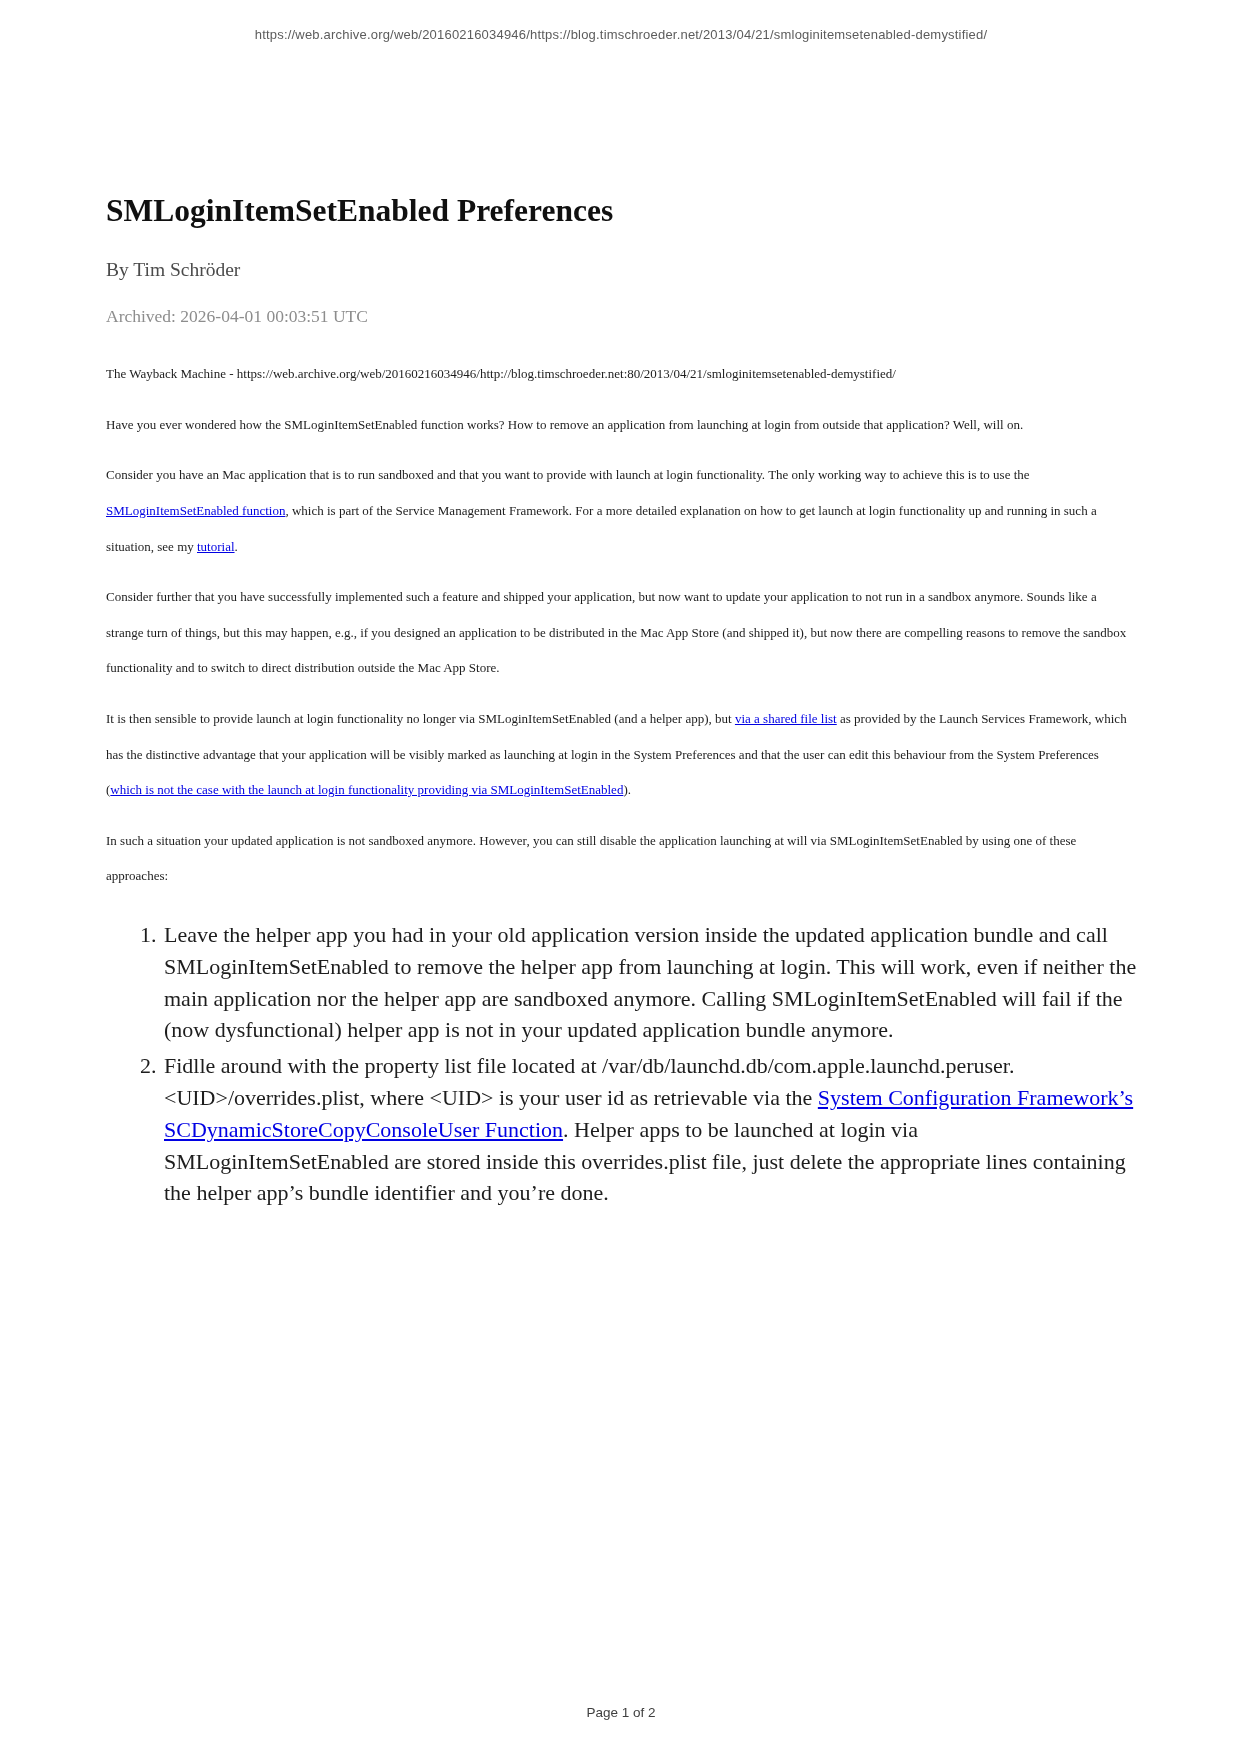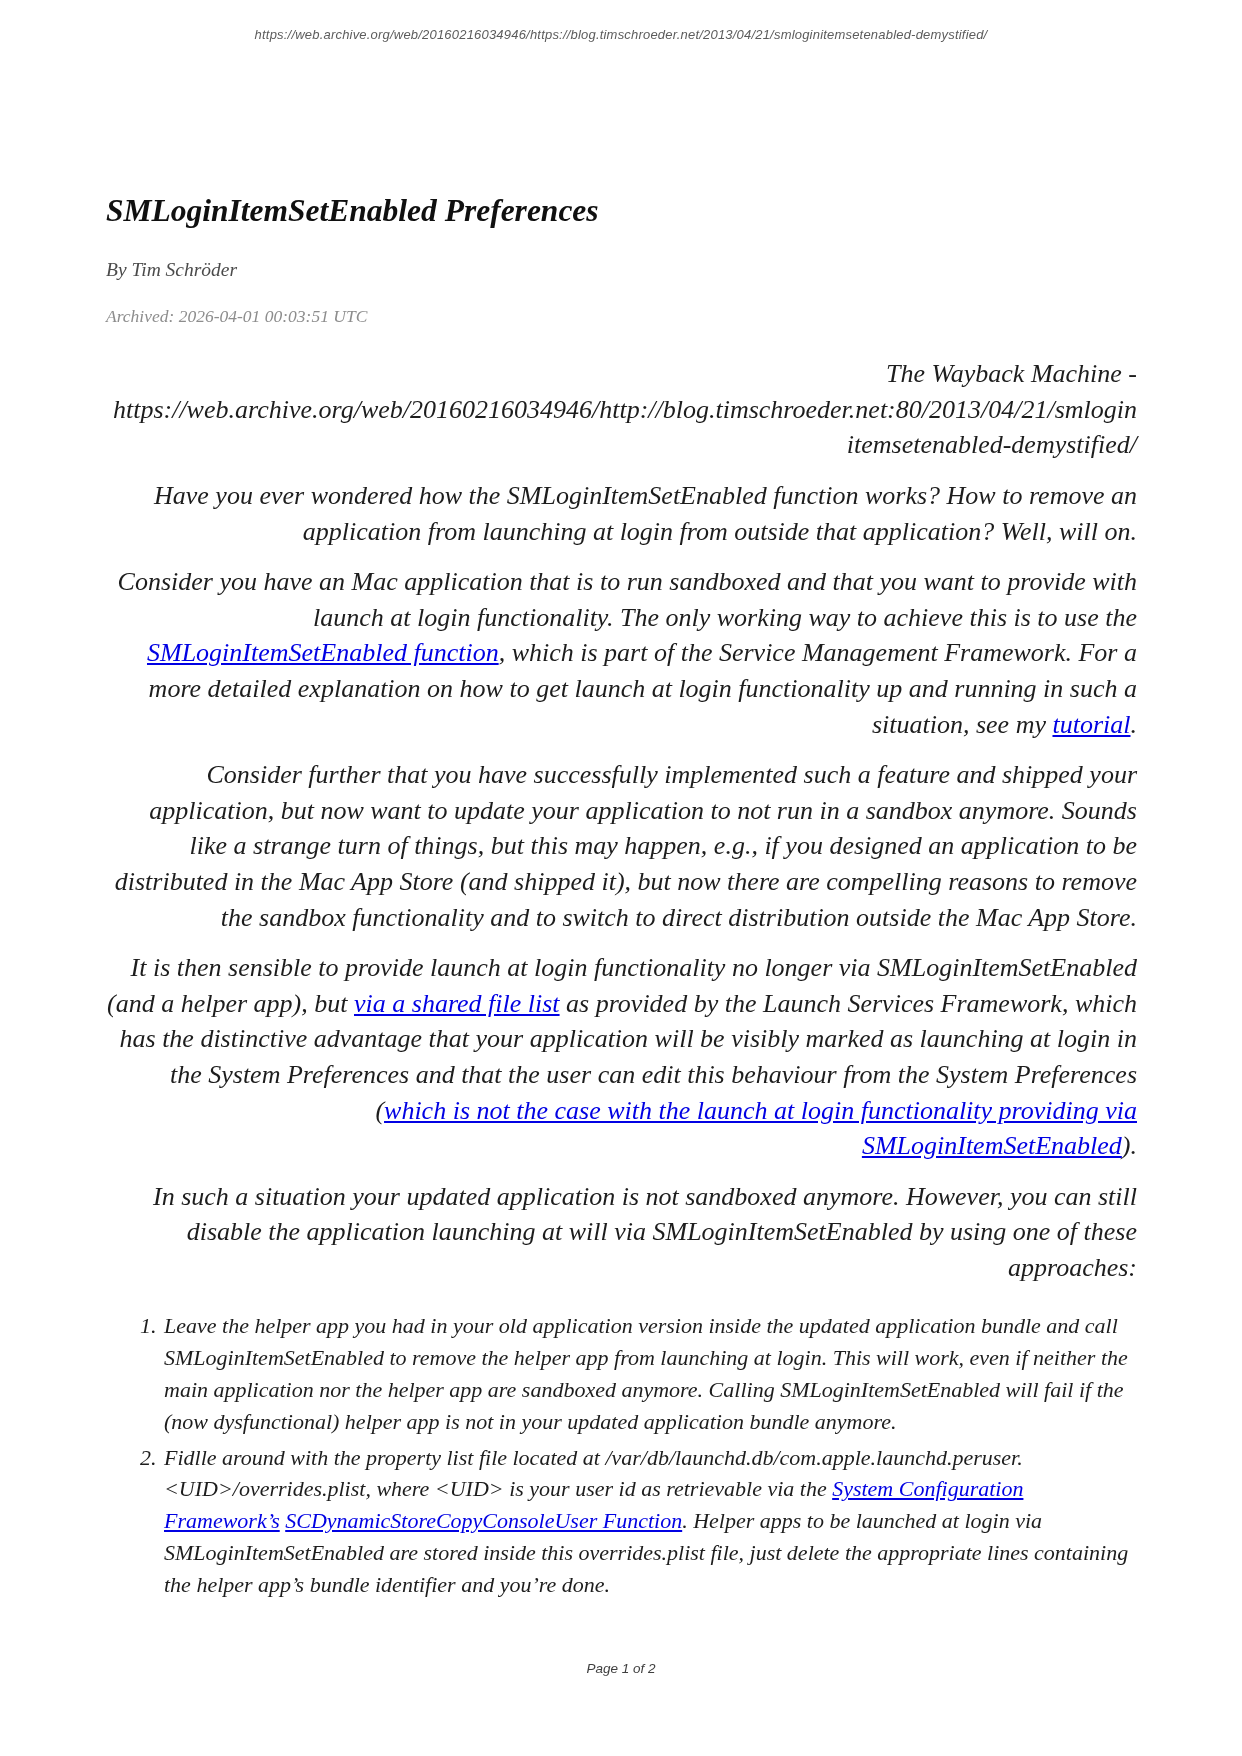--- a/index.html
+++ b/index.html
@@ -3,21 +3,20 @@
 <meta charset="utf-8">
 <style>
   html, body { margin: 0; padding: 0; background: #ffffff; }
   .page {
     position: relative;
     width: 1242px;
     height: 1756px;
     background: #ffffff;
     overflow: hidden;
     font-family: "Liberation Serif", "DejaVu Serif", serif;
-    font-style: italic;
   }
   .print-header {
     position: absolute;
     top: 27px;
     left: 0;
     width: 100%;
     text-align: center;
     font-family: "Liberation Sans", "DejaVu Sans", sans-serif;
     font-size: 13px;
     color: var(--header_gray, #5c5c5c);
@@ -42,45 +41,44 @@
     font-size: 19.5px;
     color: var(--byline_gray, #4b4b4b);
   }
   .archived {
     margin: 25px 0 0 0;
     font-size: 17.5px;
     color: var(--muted_gray, #8d8d8d);
   }
   .para {
     margin: 15px 0 0 0;
-    font-size: 26px;
+    font-size: 13px;
     line-height: 35.6px;
     overflow-wrap: break-word;
-    text-align: right;
   }
   .para.first { margin-top: 29px; }
   a.doc-link {
     color: var(--link_blue, #0000e3);
     text-decoration: underline;
     cursor: pointer;
   }
   ol.approaches {
     margin: 25px 0 0 0;
     padding: 0 0 0 56px;
     font-size: 22px;
     line-height: 31.8px;
   }
   ol.approaches li {
     margin: 0 0 4px 0;
     padding-left: 2px;
     overflow-wrap: break-word;
   }
   .print-footer {
     position: absolute;
-    top: 1661px;
+    top: 1705px;
     left: 0;
     width: 100%;
     text-align: center;
     font-family: "Liberation Sans", "DejaVu Sans", sans-serif;
     font-size: 13.5px;
     color: #3f3f3f;
   }
 </style>
 </head>
 <body>

